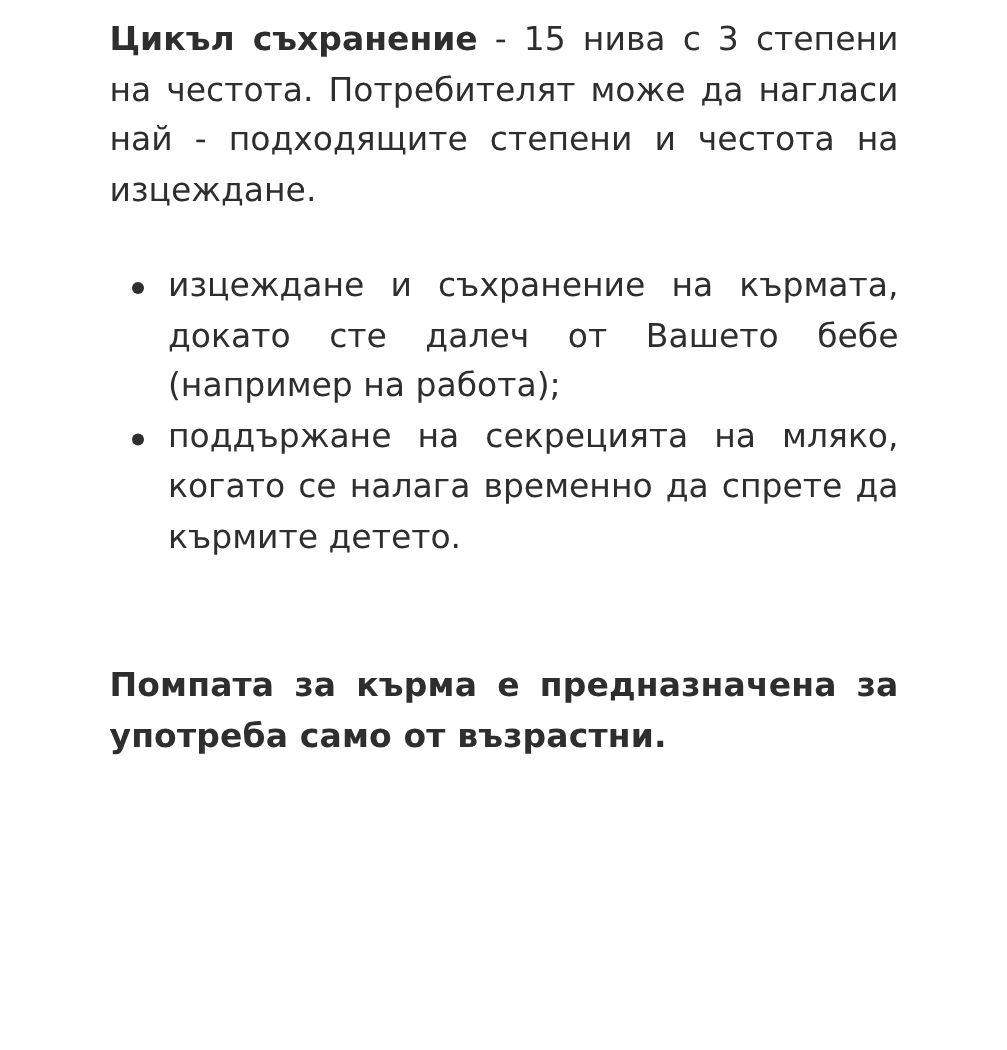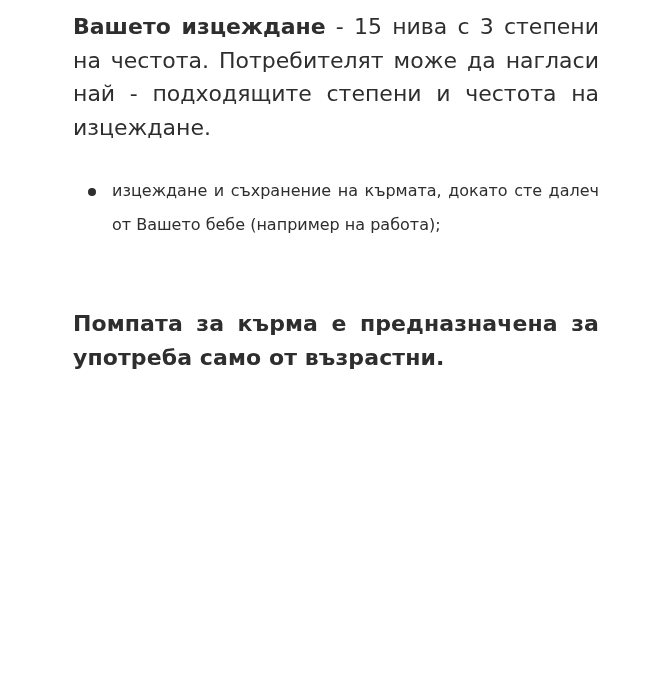--- a/index.html
+++ b/index.html
@@ -60,21 +60,21 @@
   .benefits {
     margin: 0;
     padding: 30px 0 0 0;
     list-style: none;
   }
 
   .benefits li {
     position: relative;
     margin: 0;
     padding: 0 0 0 39px;
-    font-size: 16px;
+    font-size: 22px;
     line-height: 33.5px;
     text-align: justify;
     text-justify: inter-word;
   }
 
   .bullet {
     position: absolute;
     left: 15px;
     top: 14px;
     width: 8px;
@@ -82,26 +82,30 @@
     border-radius: 50%;
     background: #2e2e2e;
   }
 </style>
 </head>
 <body>
 
 <div class="page">
 
   <p class="para intro">
-    <strong class="lead">Вашето изцеждане</strong><span> - 15 нива с 3 степени на честота. Потребителят може да нагласи най - подходящите степени и честота на изцеждане.</span>
+    <strong class="lead">Цикъл съхранение</strong><span> - 15 нива с 3 степени на честота. Потребителят може да нагласи най - подходящите степени и честота на изцеждане.</span>
   </p>
 
 
   <ul class="benefits">
     <li>
       <span class="bullet"></span>
       <span>изцеждане и съхранение на кърмата, докато сте далеч от Вашето бебе (например на работа);</span>
     </li>
+    <li>
+      <span class="bullet"></span>
+      <span>поддържане на секрецията на мляко, когато се налага временно да спрете да кърмите детето.</span>
+    </li>
   </ul>
 
   <p class="para notice">Помпата за кърма е предназначена за употреба само от възрастни.</p>
 
 </div>
 
 </body></html>

